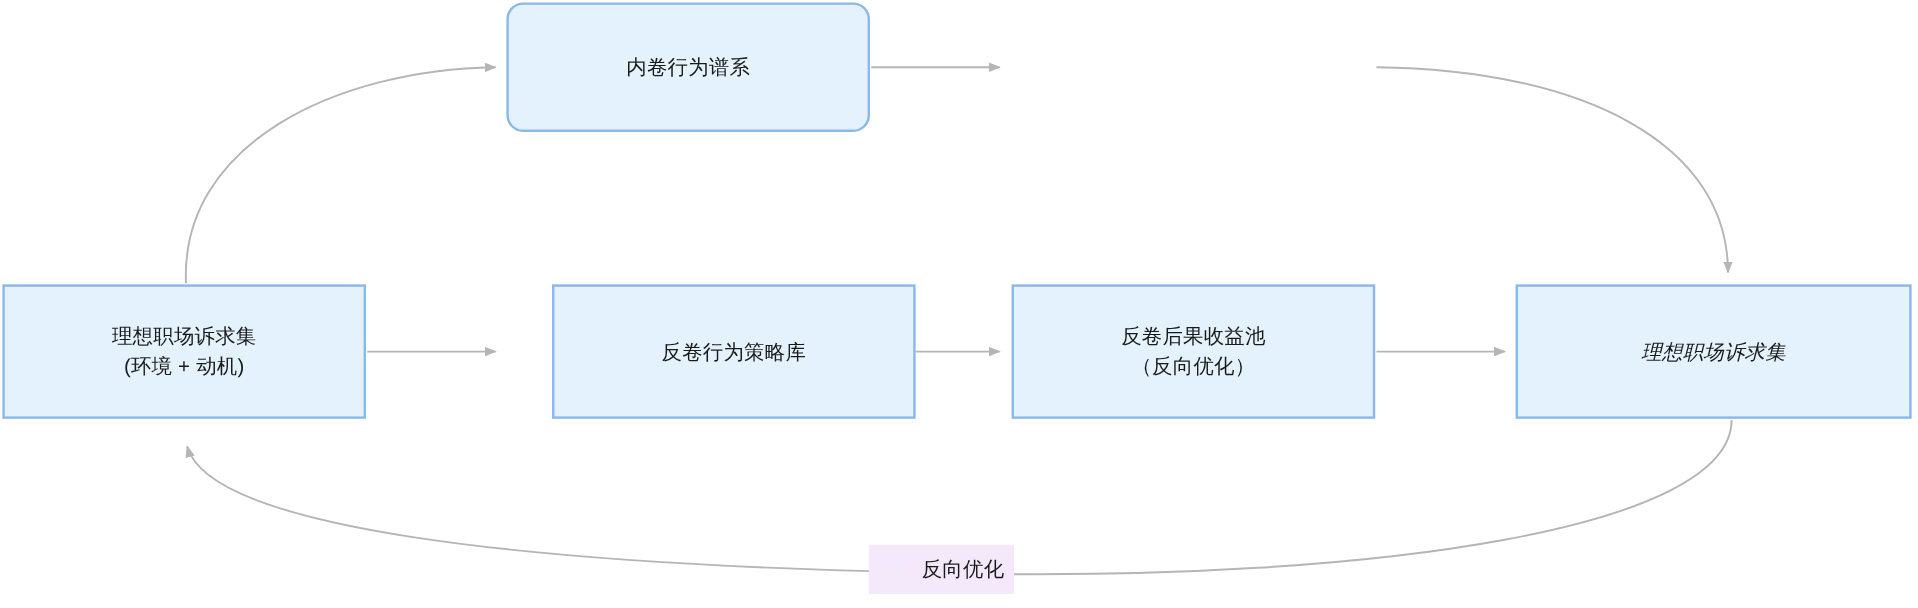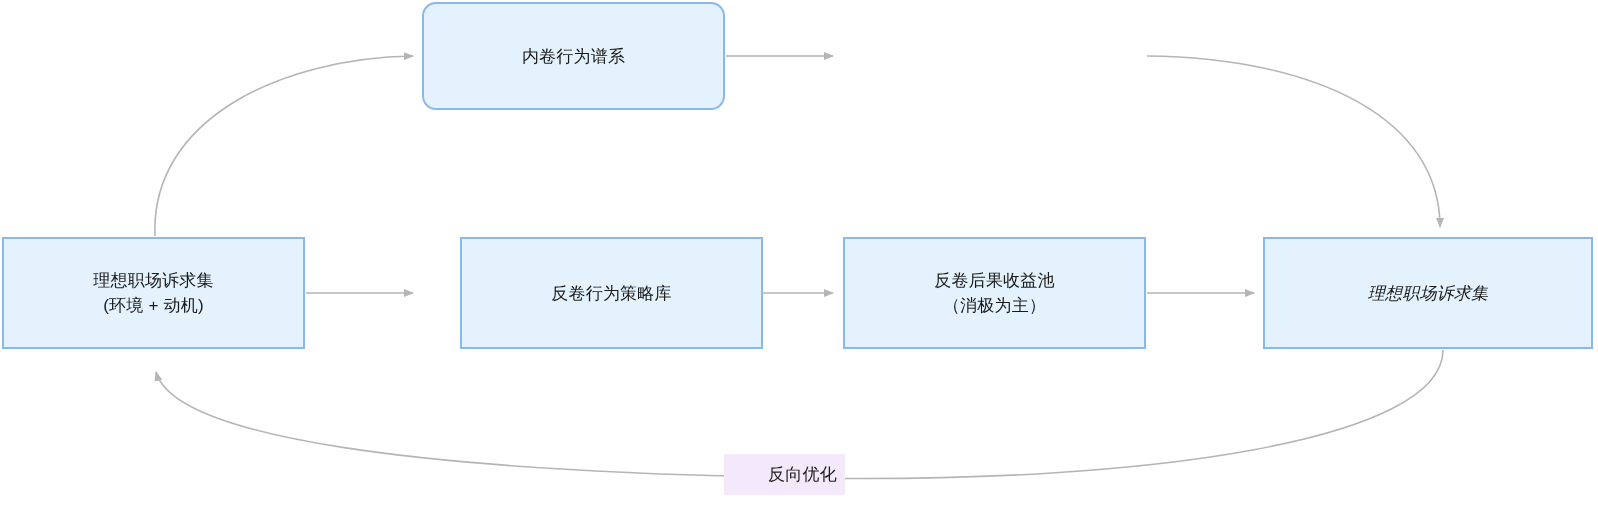--- a/index.html
+++ b/index.html
@@ -99,19 +99,19 @@
 
   <div class="node" style="left:2px; top:237px; width:303px; height:112px;">理想职场诉求集
 (环境 + 动机)</div>
 
   <div class="node" style="left:422px; top:2px; width:303px; height:108px;border-radius:14px;">内卷行为谱系</div>
 
 
   <div class="node" style="left:422px; top:237px; width:303px; height:112px;margin-left:38px;">反卷行为策略库</div>
 
   <div class="node" style="left:843px; top:237px; width:303px; height:112px;">反卷后果收益池
-（消极为主）</div>
+（反向优化）</div>
 
   <div class="node" style="left:1263px; top:237px; width:330px; height:112px;font-style:italic;">理想职场诉求集</div>
 
   <div class="edge-label" style="left:724px; top:454px; width:121px; height:41px;">反向优化</div>
 
 </div>
 
 </body></html>

